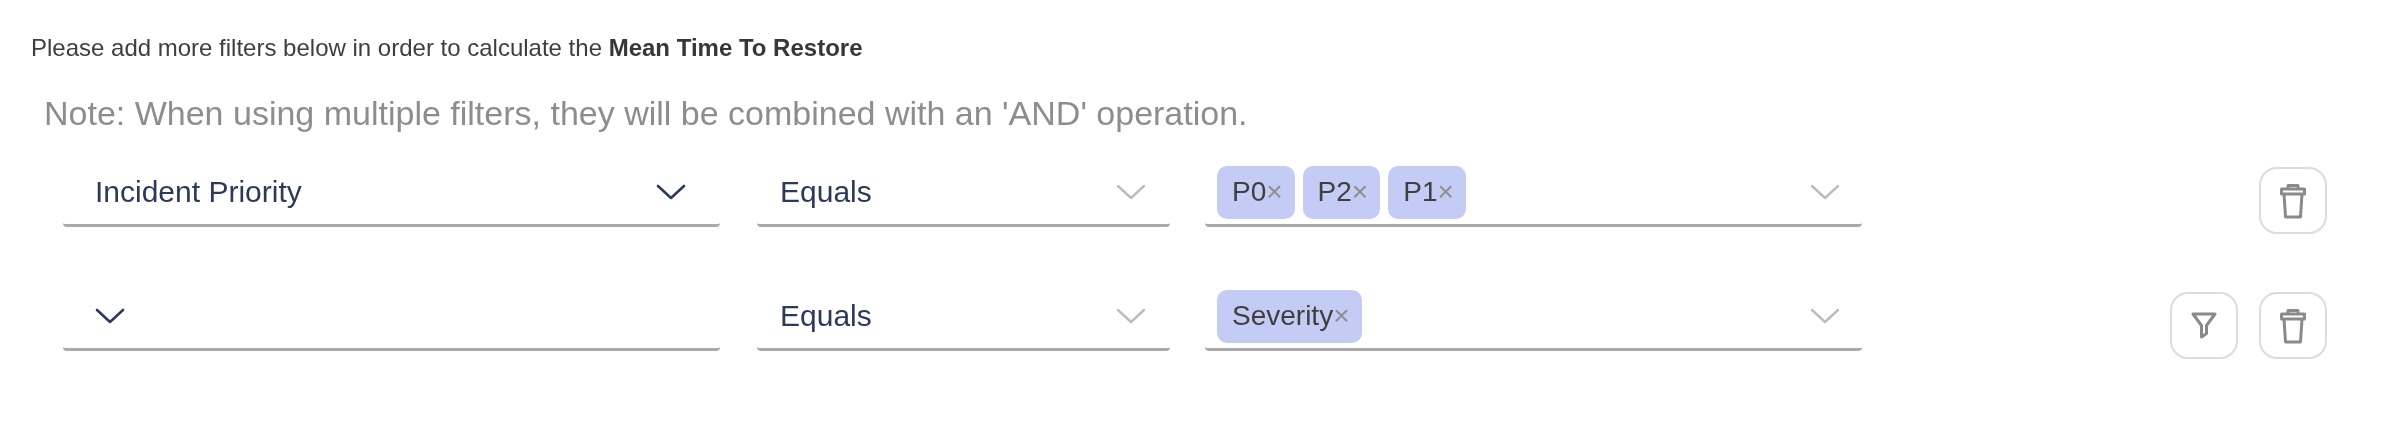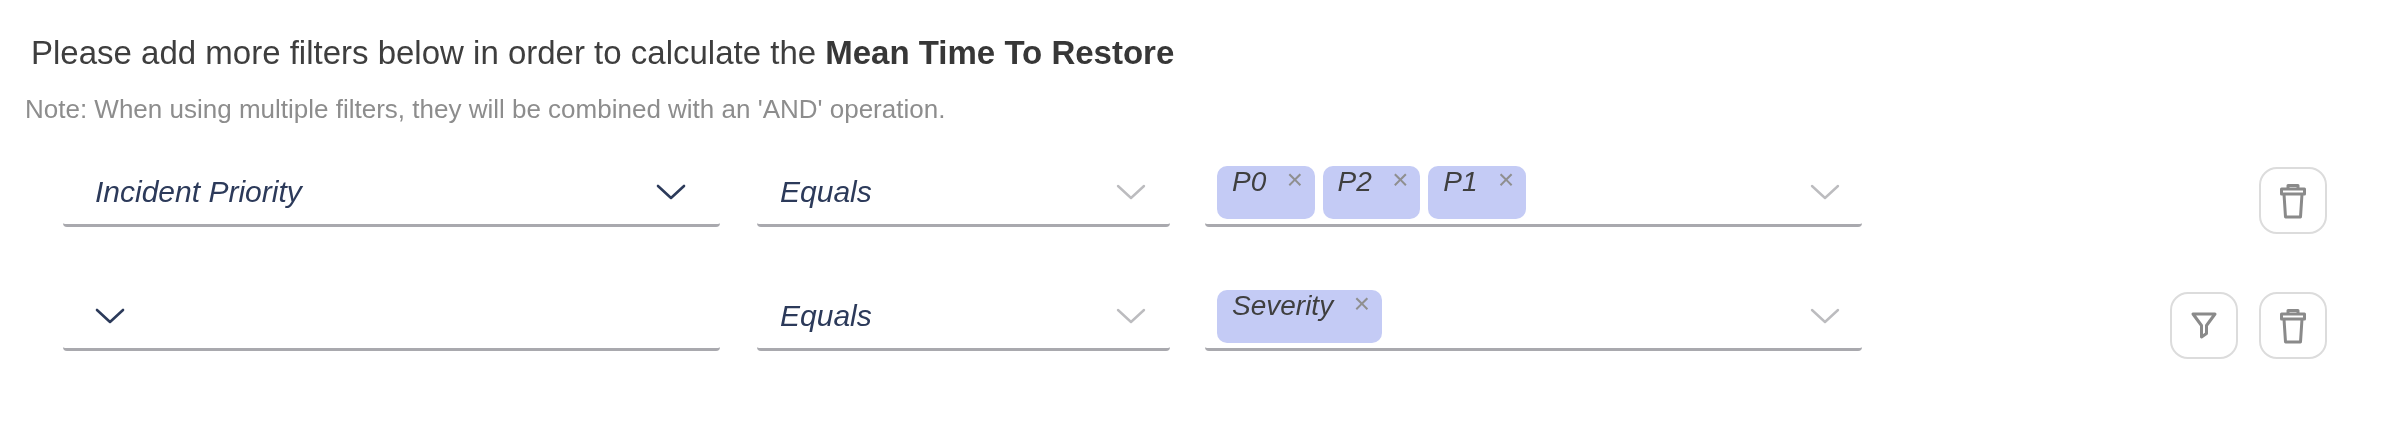--- a/index.html
+++ b/index.html
@@ -14,50 +14,49 @@
     overflow: hidden;
     font-family: "Liberation Sans", sans-serif;
     -webkit-font-smoothing: antialiased;
   }
 
   
   .header-line1 {
     position: absolute;
     left: 31px;
     top: 34px;
-    font-size: 33px;
+    font-size: 24px;
     color: #3e3e3e;
     white-space: nowrap;
   }
   .header-line1 b {
     font-weight: 700;
     color: #373737;
   }
   .header-note {
     position: absolute;
-    left: 25px;
+    left: 44px;
     top: 94px;
-    font-size: 26px;
+    font-size: 34px;
     color: #8d8d8d;
     white-space: nowrap;
   }
 
   
   .field {
     position: absolute;
     height: 67px;
     border-bottom: 3px solid #a9a9ae;
     border-radius: 0 0 4px 4px;
     display: flex;
     align-items: center;
     justify-content: space-between;
     box-sizing: border-box;
     cursor: pointer;
     background: #fff;
-    font-style: italic;
   }
   .r1 { top: 160px; }
   .r2 { top: 284px; }
   .c1 { left: 63px;   width: 657px; padding: 0 34px 0 32px; }
   .c2 { left: 757px;  width: 413px; padding: 0 24px 0 23px; }
   .c3 { left: 1205px; width: 657px; padding: 0 22px 0 12px; }
 
   .field-label {
     font-size: 30px;
     color: #2c3a5a;
@@ -69,21 +68,22 @@
   }
 
   
   .tags {
     display: flex;
     align-items: center;
     gap: 8px;
   }
   .tag {
     display: flex;
-    gap: 20px;
+    align-items: center;
+    gap: 0;
     height: 53px;
     padding: 0 12px 0 15px;
     border-radius: 10px;
     background: #c4cbf5;
   }
   .tag-label {
     font-size: 28px;
     color: #3f3f3f;
     white-space: nowrap;
   }

